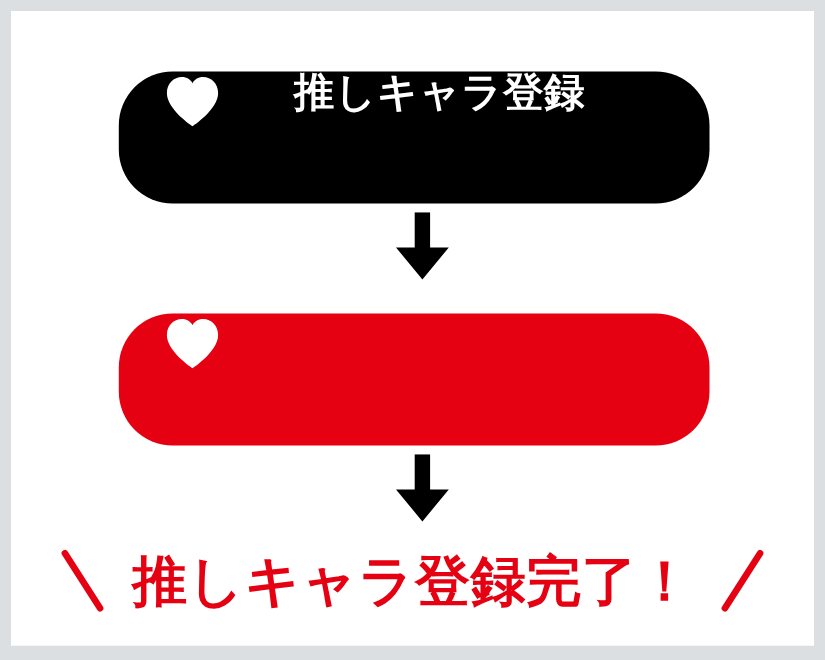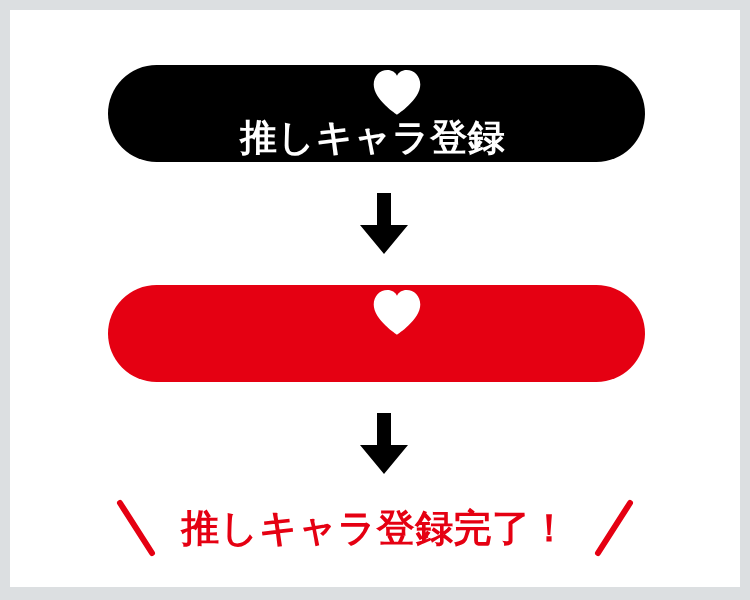--- a/index.html
+++ b/index.html
@@ -30,27 +30,26 @@
     width: 730px;
     height: 577px;
     background: #ffffff;
   }
 
   
   .pill {
     position: absolute;
     left: 98px;               
     width: 537px;
-    height: 97px;
+    height: 120px;
     border-radius: 49px;
     display: flex;
-    align-items: center;
+    align-items: flex-start;
     box-sizing: border-box;
     padding-left: 40px;
-    flex-direction: column;
   }
   .pill.black {
     top: 55px;                
     background: #000000;
   }
   .pill.red {
     top: 275px;               
     background: #e50012;
   }
 
@@ -104,21 +103,21 @@
     flex: 0 0 auto;
     width: 46px;
     height: 62px;
   }
   .slash svg { display: block; width: 46px; height: 62px; }
   .slash.left  { margin-right: 22px; }
   .slash.right { margin-left: 22px; }
 
   #banner-text {
     color: #e50012;
-    font-size: 38px;
+    font-size: 50px;
     font-weight: bold;
     line-height: 1;
     white-space: nowrap;
     letter-spacing: 0.01em;
   }
 </style>
 </head>
 <body>
 
 <div id="frame">

